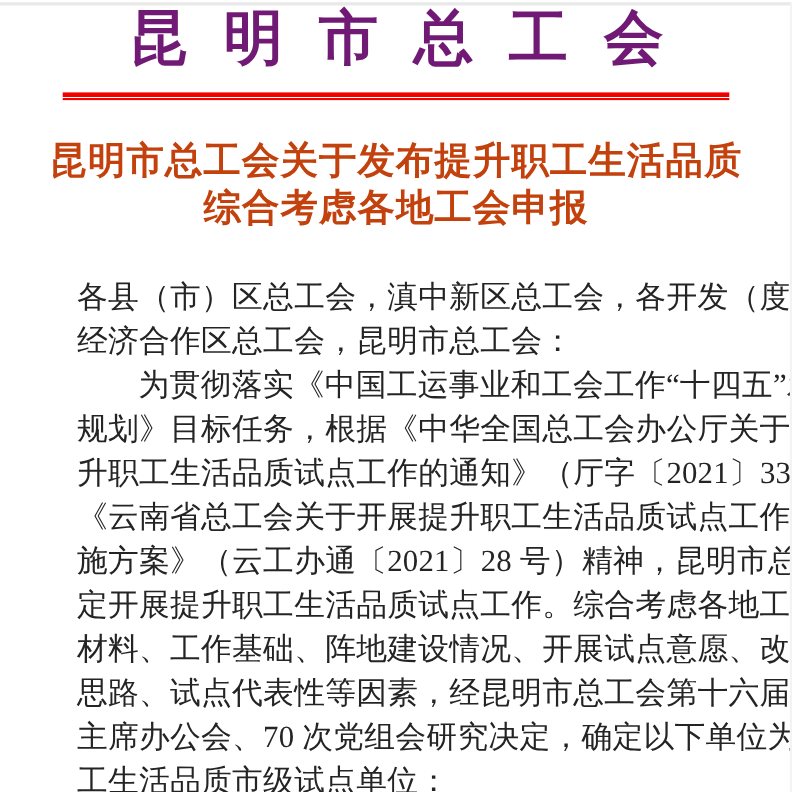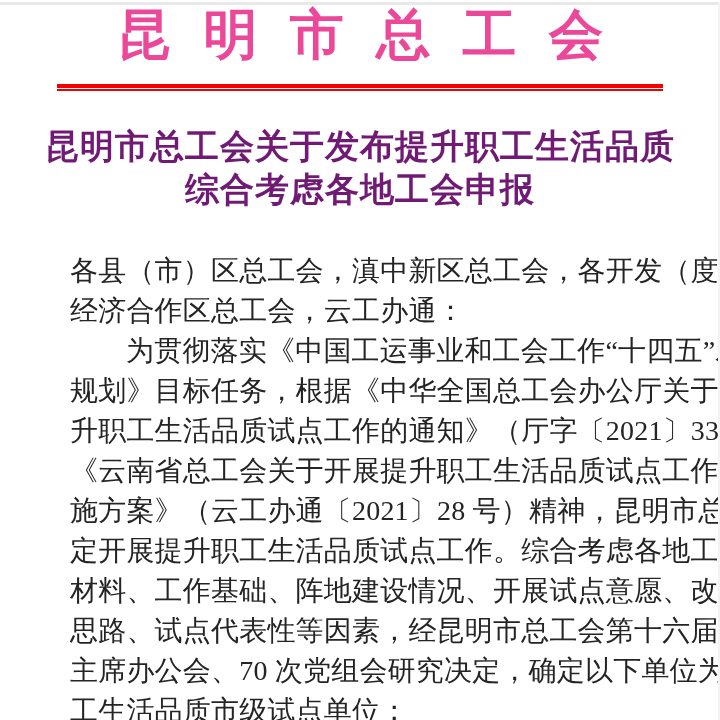--- a/index.html
+++ b/index.html
@@ -26,21 +26,21 @@
     position: absolute;
     top: 0; right: 0;
     width: 2px; height: 720px;
     background: #f3f3f3;
   }
   .org-title {
     margin: 2px 0 0 0;
     font-size: 54px;
     line-height: 66px;
     font-weight: bold;
-    color: #ec4899;
+    color: #701a75;
     text-align: center;
     letter-spacing: 0.60em;
     text-indent: 0.60em;
     white-space: nowrap;
   }
   .divider {
     margin: 16px auto 0 auto;
     width: 606px;
     height: 7px;
     background: linear-gradient(
@@ -48,21 +48,21 @@
       #f20000 0%, #f20000 55%,
       #ffffff 55%, #ffffff 70%,
       #f20000 70%, #f20000 100%
     );
   }
   .doc-title {
     margin: 34px auto 0 auto;
     font-size: 34px;
     line-height: 43px;
     font-weight: bold;
-    color: #701a75;
+    color: #c2410c;
     text-align: center;
     letter-spacing: 1px;
   }
   .doc-title .t-line { display: block; white-space: nowrap; }
   .body-text {
     margin: 40px 58px 0 70px;
     font-size: 28px;
     line-height: 40px;
     color: #242424;
     text-align: left;
@@ -84,21 +84,21 @@
 
   <div class="divider"></div>
 
   <h1 class="doc-title" style="margin-top:34px;">
     <span class="t-line">昆明市总工会关于发布提升职工生活品质</span>
     <span class="t-line">综合考虑各地工会申报</span>
   </h1>
 
   <div class="body-text">
     <div class="body-line">各县（市）区总工会，滇中新区总工会，各开发（度假）区、</div>
-    <div class="body-line">经济合作区总工会，云工办通：</div>
+    <div class="body-line">经济合作区总工会，昆明市总工会：</div>
     <div class="body-line indent">为贯彻落实《中国工运事业和工会工作“十四五”发展</div>
     <div class="body-line">规划》目标任务，根据《中华全国总工会办公厅关于开展提</div>
     <div class="body-line">升职工生活品质试点工作的通知》（厅字〔2021〕33 号）、</div>
     <div class="body-line">《云南省总工会关于开展提升职工生活品质试点工作的实</div>
     <div class="body-line">施方案》（云工办通〔2021〕28 号）精神，昆明市总工会决</div>
     <div class="body-line">定开展提升职工生活品质试点工作。综合考虑各地工会申报</div>
     <div class="body-line">材料、工作基础、阵地建设情况、开展试点意愿、改革创新</div>
     <div class="body-line">思路、试点代表性等因素，经昆明市总工会第十六届 27 次</div>
     <div class="body-line">主席办公会、70 次党组会研究决定，确定以下单位为提升职</div>
     <div class="body-line">工生活品质市级试点单位：</div>

